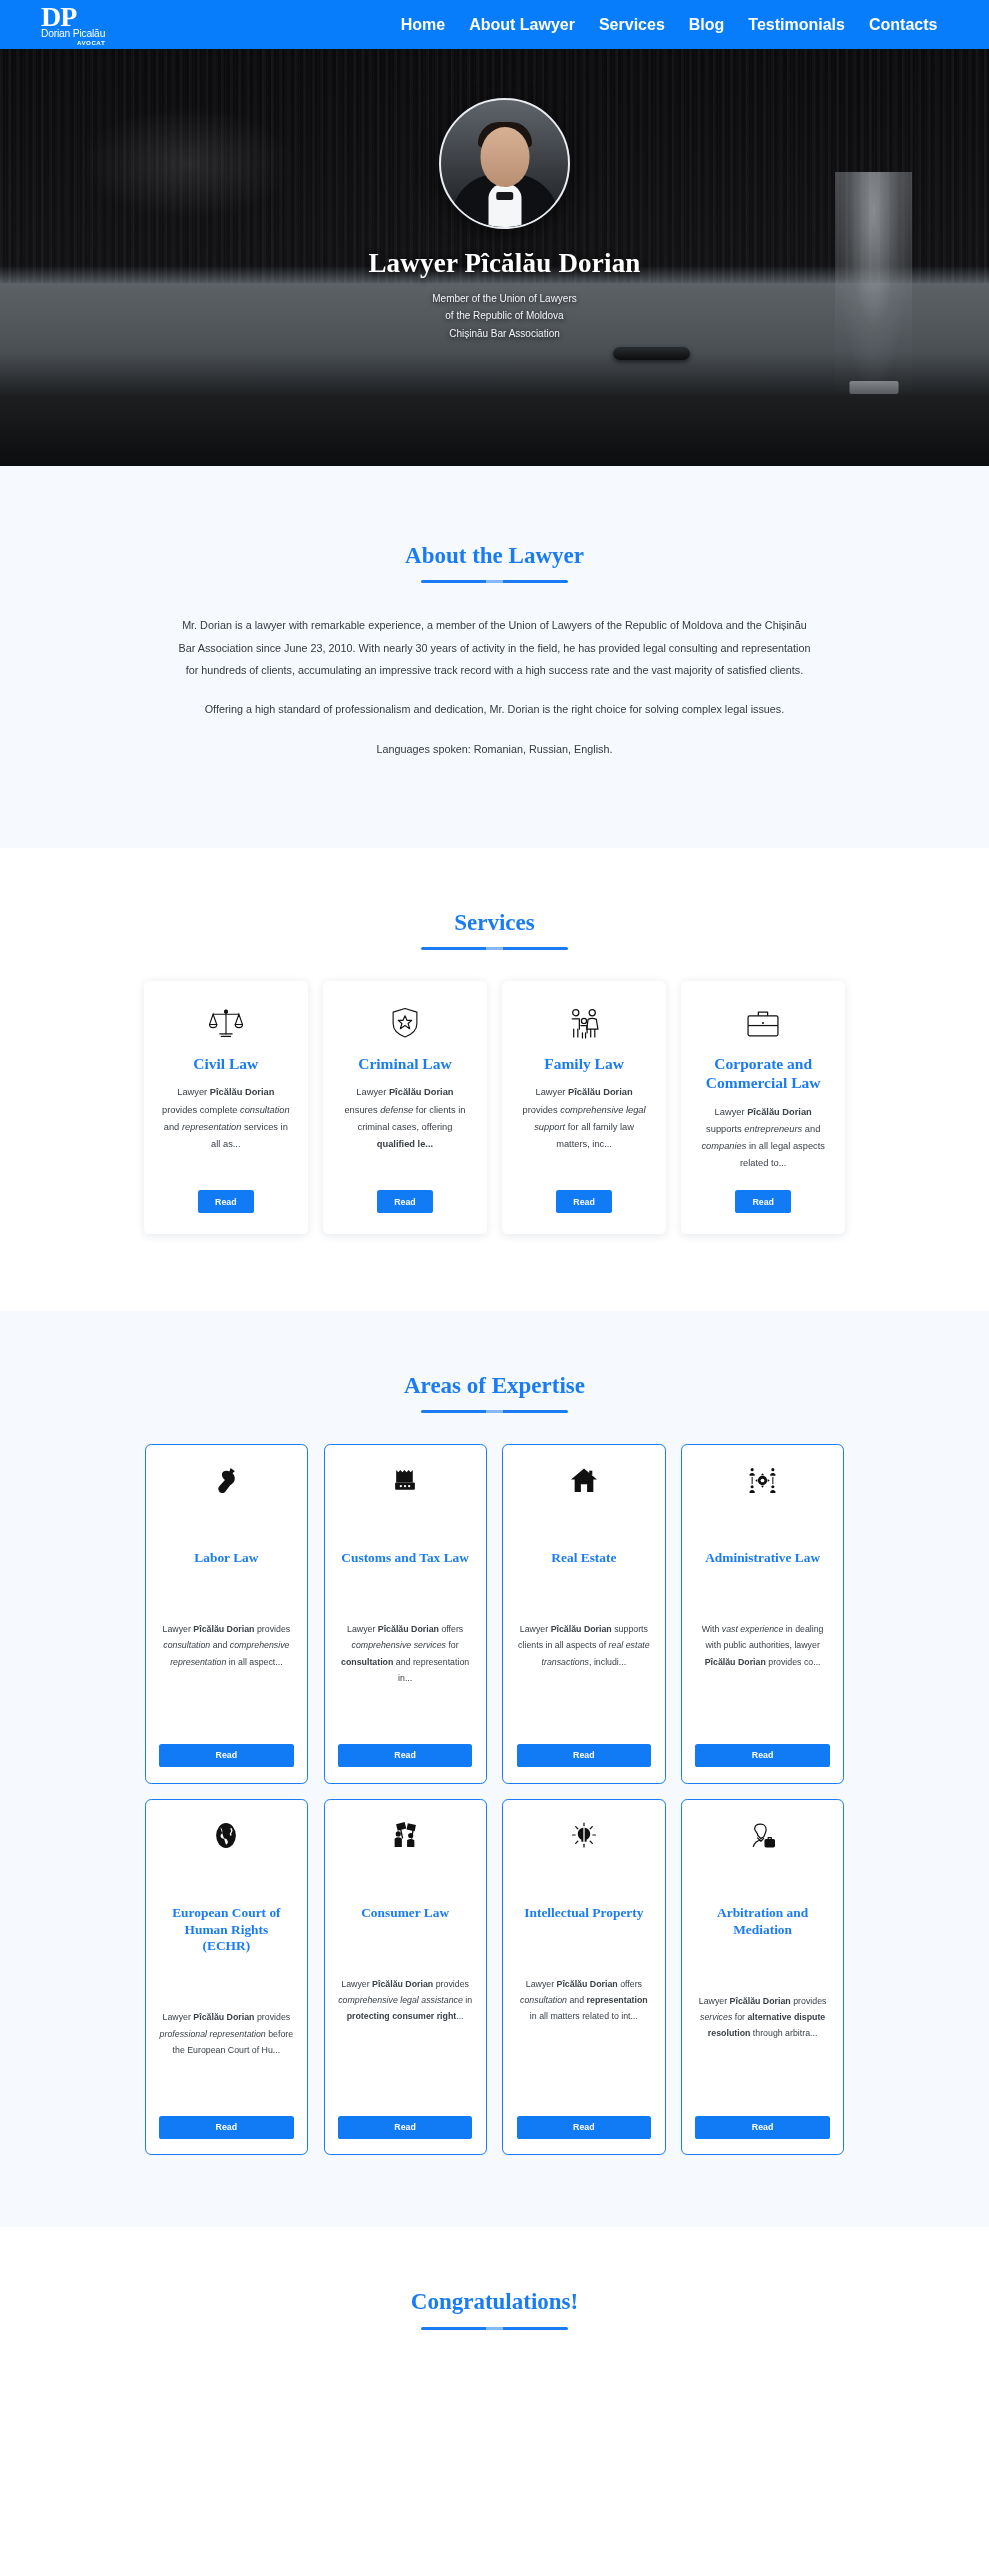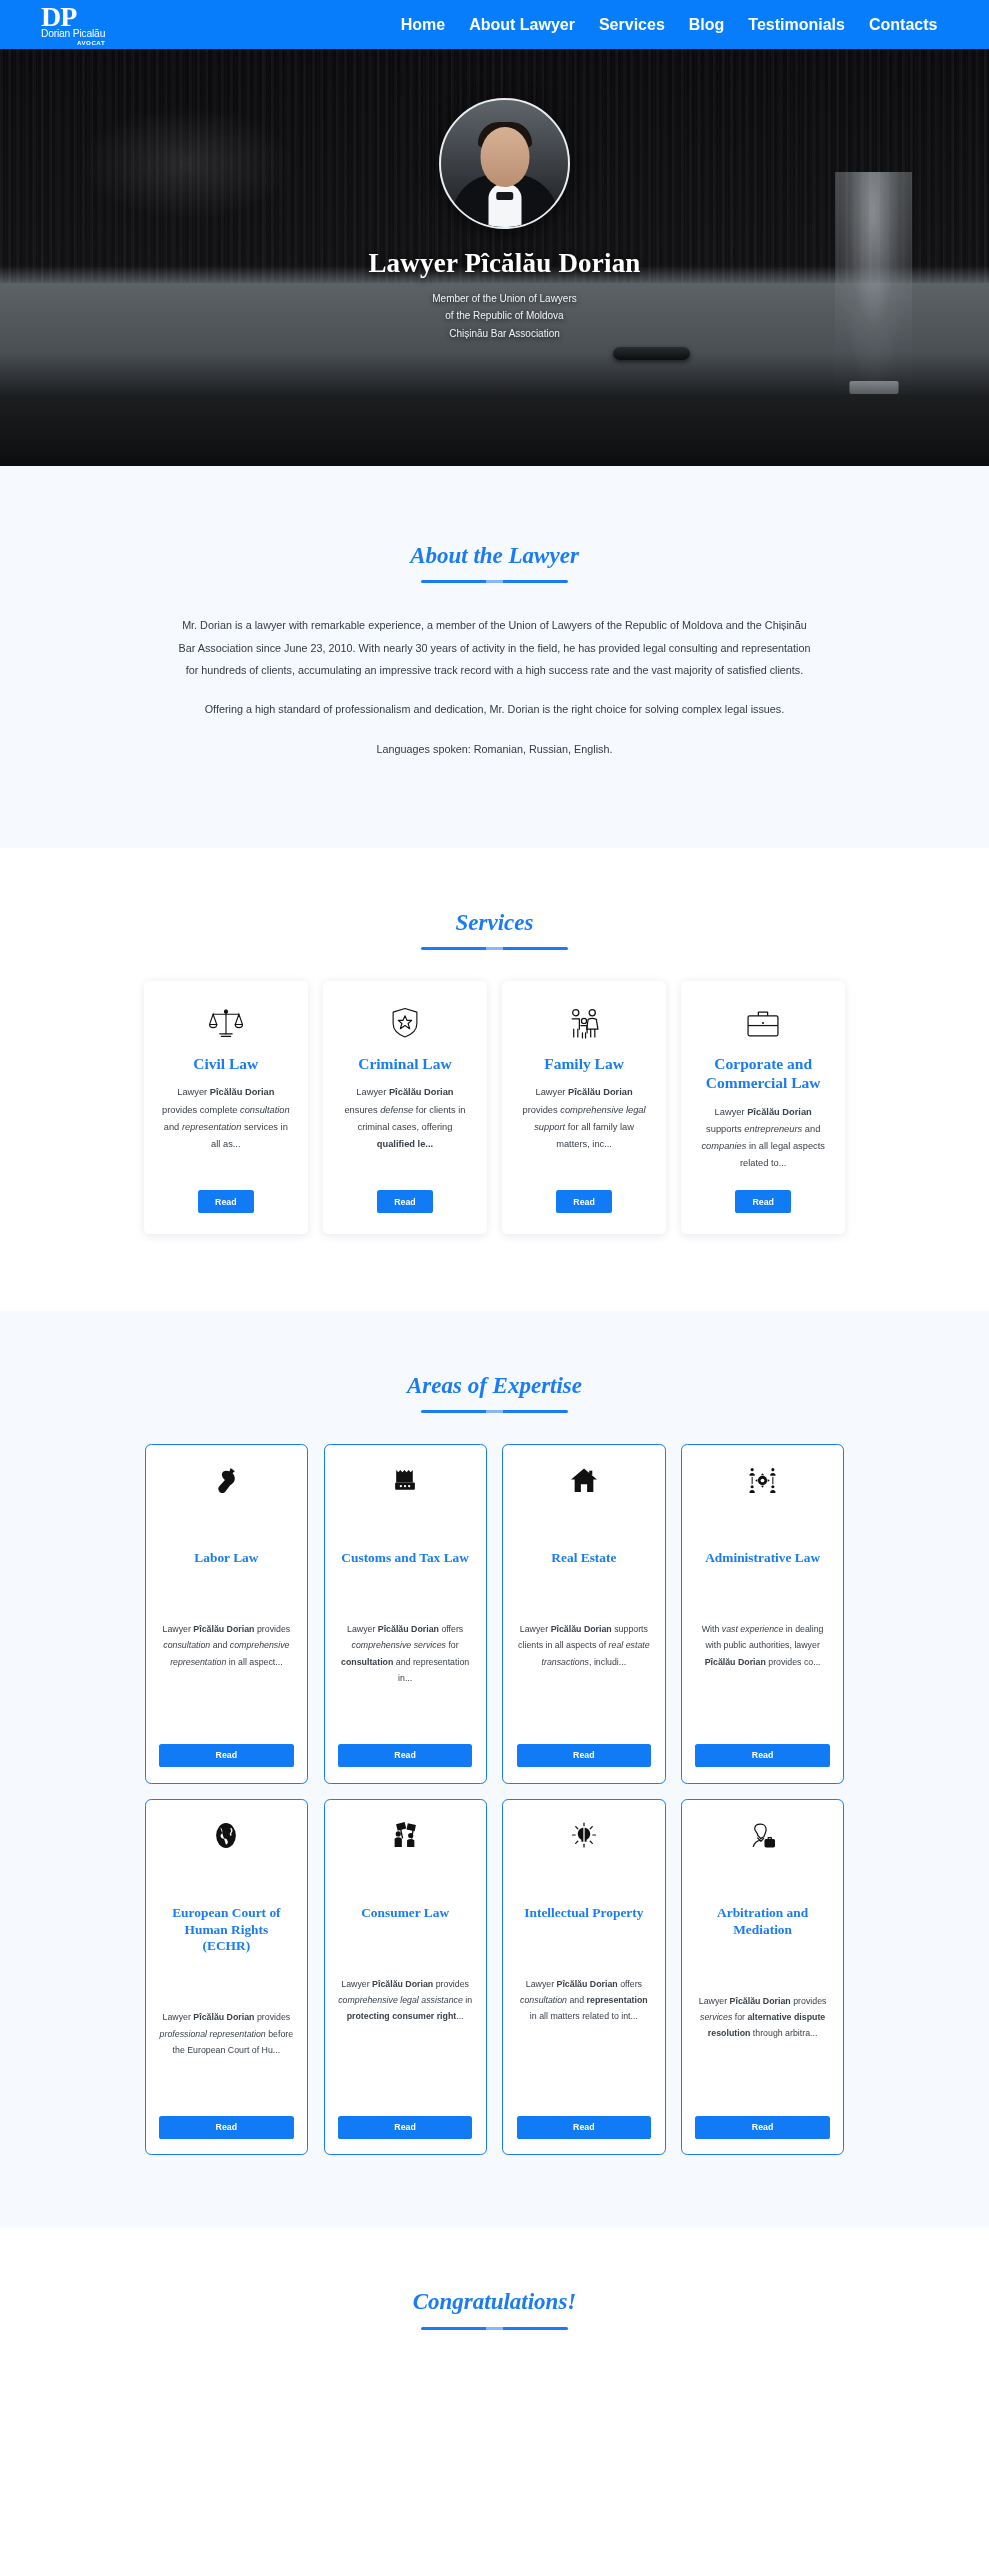--- a/index.html
+++ b/index.html
@@ -169,21 +169,20 @@
   .section.white { background:#ffffff; }
   .wrap{ width:701px; margin:0 auto; }
 
   .sec-title{
     text-align:center;
     font-family:"Liberation Serif", serif;
     font-weight:700;
     font-size:23px;
     color:#1a7cf5;
     margin-bottom:11.3px;
-    font-style:italic;
   }
   .sec-rule{
     width:147px; height:3.1px; margin:0 auto 31px;
     background:linear-gradient(90deg,#1a7cf5 0%,#1a7cf5 44%,#86b9fb 44%,#86b9fb 56%,#1a7cf5 56%,#1a7cf5 100%);
     border-radius:1.5px;
   }
 
   .about-text{
     width:644px; margin:0 auto;
     text-align:center;

